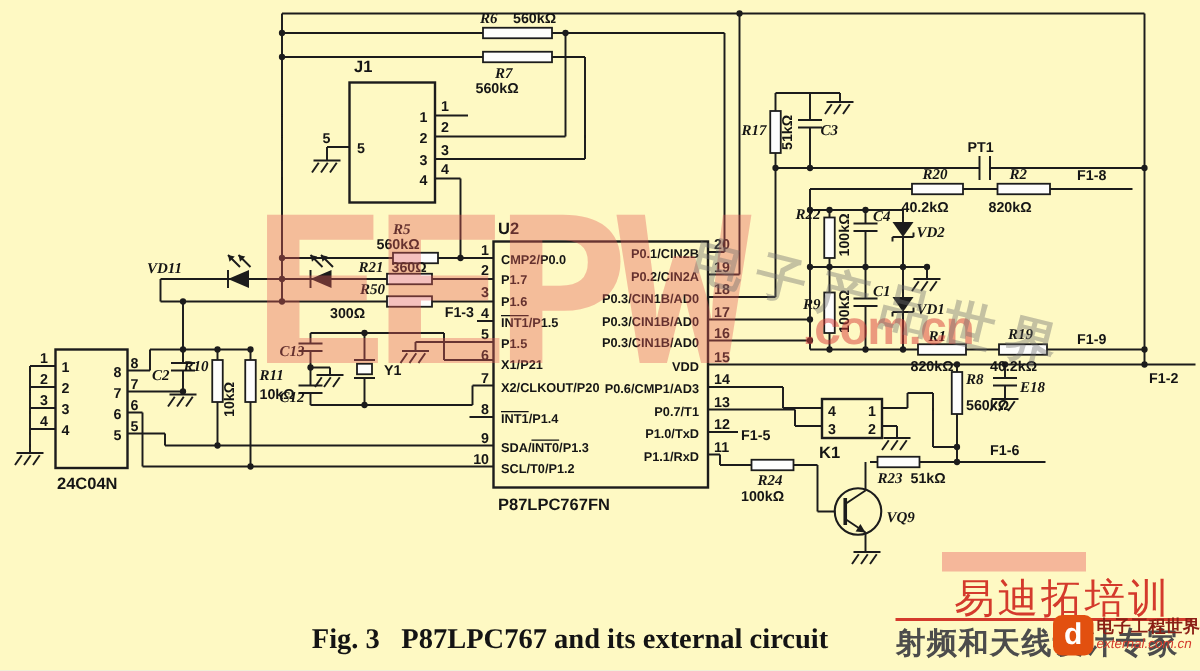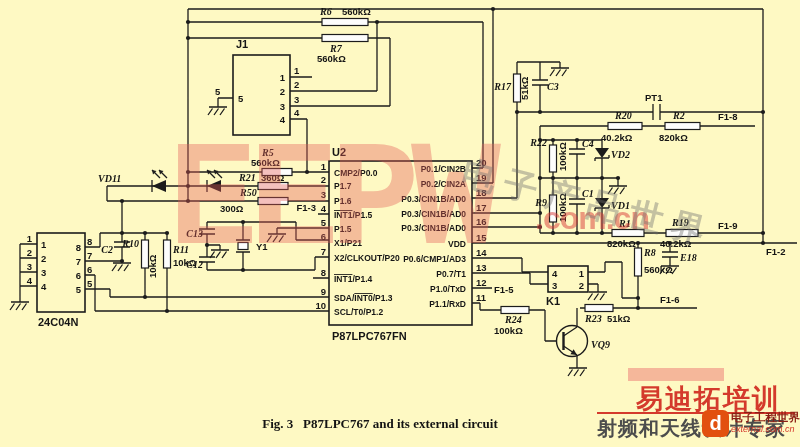--- a/index.html
+++ b/index.html
@@ -21,23 +21,23 @@
   .wm-big{left:168px;top:118px;font-size:150px;font-weight:900;letter-spacing:-9px;
           color:rgba(228,92,88,0.38);font-family:Liberation Mono, monospace;}
   .wm-com{left:535px;top:200px;font-size:32px;font-weight:700;letter-spacing:-1px;
           color:rgba(216,58,55,0.5);}
   .wm-cn{left:468px;top:150px;font-size:34px;letter-spacing:9px;color:rgba(110,110,110,0.40);
          transform:rotate(14deg);transform-origin:left top;font-weight:bold;}
   .wm-strip{left:628px;top:368px;width:96px;height:13px;background:rgba(236,130,120,0.55);}
   .cap-zh{position:absolute;left:190px;top:391px;width:380px;text-align:center;z-index:2;
           font-size:15px;font-weight:bold;color:#141414;white-space:pre;}
   .cap-en{position:absolute;left:190px;top:416px;width:380px;text-align:center;z-index:2;
-          font-family:"Liberation Serif",serif;font-size:13px;font-weight:bold;color:#141414;white-space:pre;}
+          font-family:"Liberation Serif",serif;font-size:19px;font-weight:bold;color:#141414;white-space:pre;}
   .brand{position:absolute;z-index:3;}
-  .brand-title{left:636px;top:381px;font-size:27px;font-weight:700;letter-spacing:2px;color:#d43a2c;}
+  .brand-title{left:636px;top:381px;font-size:27px;font-weight:400;letter-spacing:2px;color:#d43a2c;}
   .brand-line{left:597px;top:412px;width:198px;height:2px;background:#d43a2c;}
   .brand-sub{left:597px;top:415px;font-size:20px;letter-spacing:1px;color:#4c4c4c;font-weight:bold;}
   .brand-logo{left:702px;top:410px;width:27px;height:27px;background:#e2500f;border-radius:6px;
               color:#fff;font-size:20px;font-weight:900;text-align:center;line-height:27px;}
   .brand-logo-name{left:731px;top:410px;font-size:11.5px;font-weight:bold;color:#8b1f15;}
   .brand-logo-url{left:731px;top:424px;font-size:9px;font-style:italic;color:#d43a2c;}
 </style>
 </head>
 <body>
 

